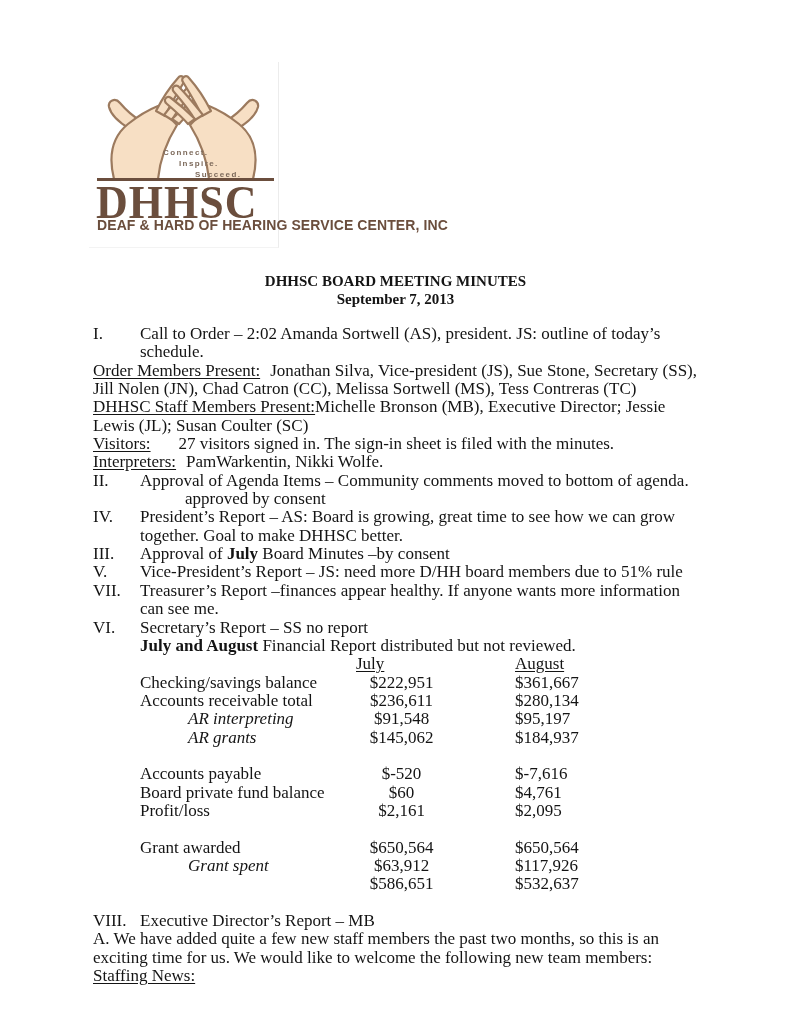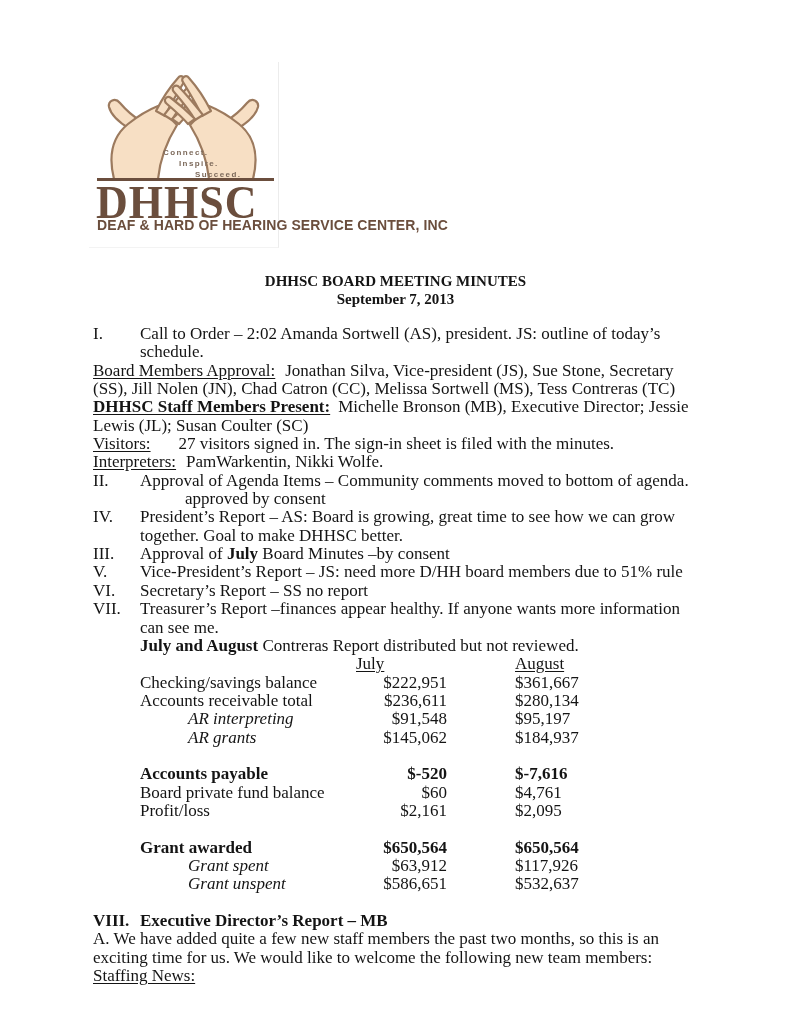--- a/index.html
+++ b/index.html
@@ -27,30 +27,30 @@
   .titleblock p{margin:0;font-size:15px;font-weight:bold;line-height:18.4px;}
 
   
   .doc{position:absolute;left:93px;top:325px;width:612px;font-size:17px;line-height:18.35px;}
   .doc p{margin:0;}
   .item{padding-left:47px;text-indent:-47px;}
   .num{display:inline-block;width:47px;text-indent:0;}
   .sub{padding-left:92px;}
   .u{text-decoration:underline;text-underline-offset:2px;}
   .lbl{margin-right:10px;}
-  .lbl-sm{margin-right:8px;font-weight:bold;}
+  .lbl-sm{margin-right:0;}
   .lbl-lg{margin-right:28px;}
-  .gap{margin-top:18.35px !important;font-weight:bold;}
+  .gap{margin-top:18.35px !important;}
 
   
   .fin{padding-left:47px;}
   .frow{display:grid;grid-template-columns:216px 91px 145px;}
   .flabel{grid-column:1;}
   .fsub .flabel{padding-left:48px;font-style:italic;}
-  .fjul{grid-column:2;text-align:right;}
+  .fjul{grid-column:2;text-align:center;}
   .faug{grid-column:3;padding-left:68px;box-sizing:border-box;}
   .head .fjul{text-align:left;}
   .head .faug{text-align:left;}
   .head .u{text-decoration:underline;text-underline-offset:2px;}
 </style>
 </head>
 <body>
 
 <div class="page">
 
@@ -81,42 +81,42 @@
 
   <div class="titleblock">
     <p>DHHSC BOARD MEETING MINUTES</p>
     <p>September 7, 2013</p>
   </div>
 
   <div class="doc">
 
     <p class="item"><span class="num">I.</span><span>Call to Order – 2:02 Amanda Sortwell (AS), president. JS: outline of today’s schedule.</span></p>
 
-    <p><span class="u lbl">Board Members Approval:</span><span>Jonathan Silva, Vice-president (JS), Sue Stone, Secretary (SS),  Jill Nolen (JN), Chad Catron (CC), Melissa Sortwell (MS),  Tess Contreras (TC)</span></p>
+    <p><span class="u lbl">Order Members Present:</span><span>Jonathan Silva, Vice-president (JS), Sue Stone, Secretary (SS),  Jill Nolen (JN), Chad Catron (CC), Melissa Sortwell (MS),  Tess Contreras (TC)</span></p>
 
     <p><span class="u lbl-sm">DHHSC Staff Members Present:</span><span>Michelle Bronson (MB), Executive Director; Jessie Lewis (JL); Susan Coulter (SC)</span></p>
 
     <p><span class="u lbl-lg">Visitors:</span><span>27 visitors signed in. The sign-in sheet is filed with the minutes.</span></p>
 
     <p><span class="u lbl">Interpreters:</span><span>PamWarkentin, Nikki Wolfe.</span></p>
 
     <p class="item"><span class="num">II.</span><span>Approval of Agenda Items – Community comments moved to bottom of agenda.</span></p>
     <p class="sub">approved by consent</p>
 
     <p class="item"><span class="num">IV.</span><span>President’s Report – AS: Board is growing, great time to see how we can grow together. Goal to make DHHSC better.</span></p>
 
     <p class="item"><span class="num">III.</span><span><span>Approval of </span><b>July</b><span> Board Minutes –by consent</span></span></p>
 
     <p class="item"><span class="num">V.</span><span>Vice-President’s Report – JS:  need more D/HH board members due to 51% rule</span></p>
 
+    <p class="item"><span class="num">VII.</span><span>Treasurer’s Report –finances appear healthy.  If anyone wants more information can see me.</span></p>
+
     <p class="item"><span class="num">VI.</span><span>Secretary’s Report – SS no report</span></p>
 
-    <p class="item"><span class="num">VII.</span><span>Treasurer’s Report –finances appear healthy.  If anyone wants more information can see me.</span></p>
-
-    <p class="item" style="text-indent:0;"><b>July and August</b><span> Contreras Report distributed but not reviewed.</span></p>
+    <p class="item" style="text-indent:0;"><b>July and August</b><span> Financial Report distributed but not reviewed.</span></p>
 
     <div class="fin">
       <div class="frow head">
         <span class="flabel"></span>
         <span class="fjul"><span class="u">July</span></span>
         <span class="faug"><span class="u">August</span></span>
       </div>
 
       <div class="frow">
         <span class="flabel">Checking/savings balance</span>
@@ -159,21 +159,20 @@
         <span class="flabel">Grant awarded</span>
         <span class="fjul">$650,564</span>
         <span class="faug">$650,564</span>
       </div>
       <div class="frow fsub">
         <span class="flabel">Grant spent</span>
         <span class="fjul">$63,912</span>
         <span class="faug">$117,926</span>
       </div>
       <div class="frow fsub">
-        <span class="flabel">Grant unspent</span>
         <span class="fjul">$586,651</span>
         <span class="faug">$532,637</span>
       </div>
     </div>
 
     <p class="item gap"><span class="num">VIII.</span><span>Executive Director’s Report – MB</span></p>
 
     <p>A. We have added quite a few new staff members the past two months, so this is an exciting time for us.  We would like to welcome the following new team members:</p>
 
     <p><span class="u">Staffing News:</span></p>

